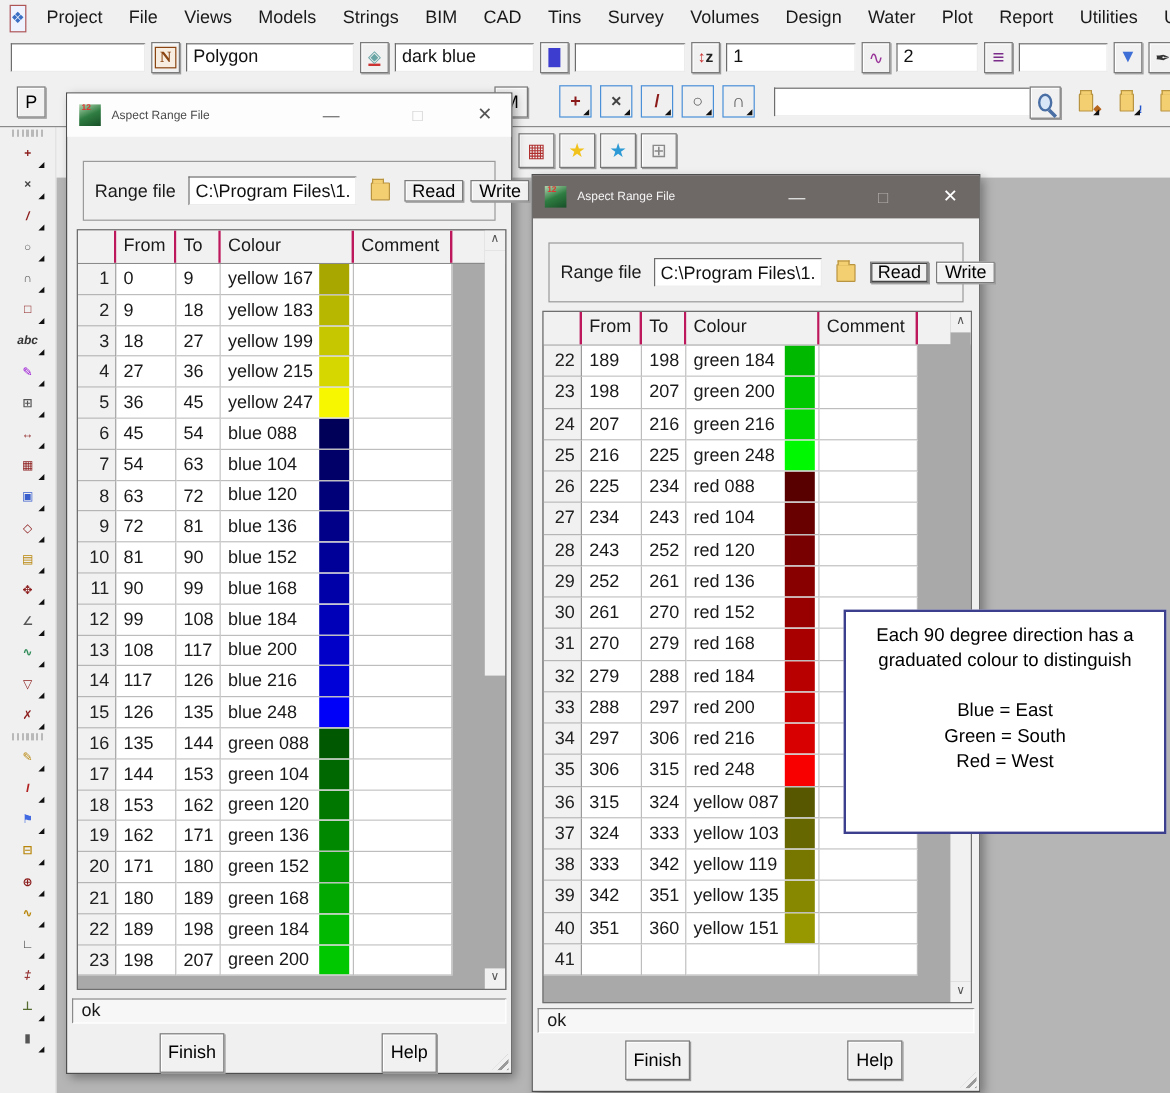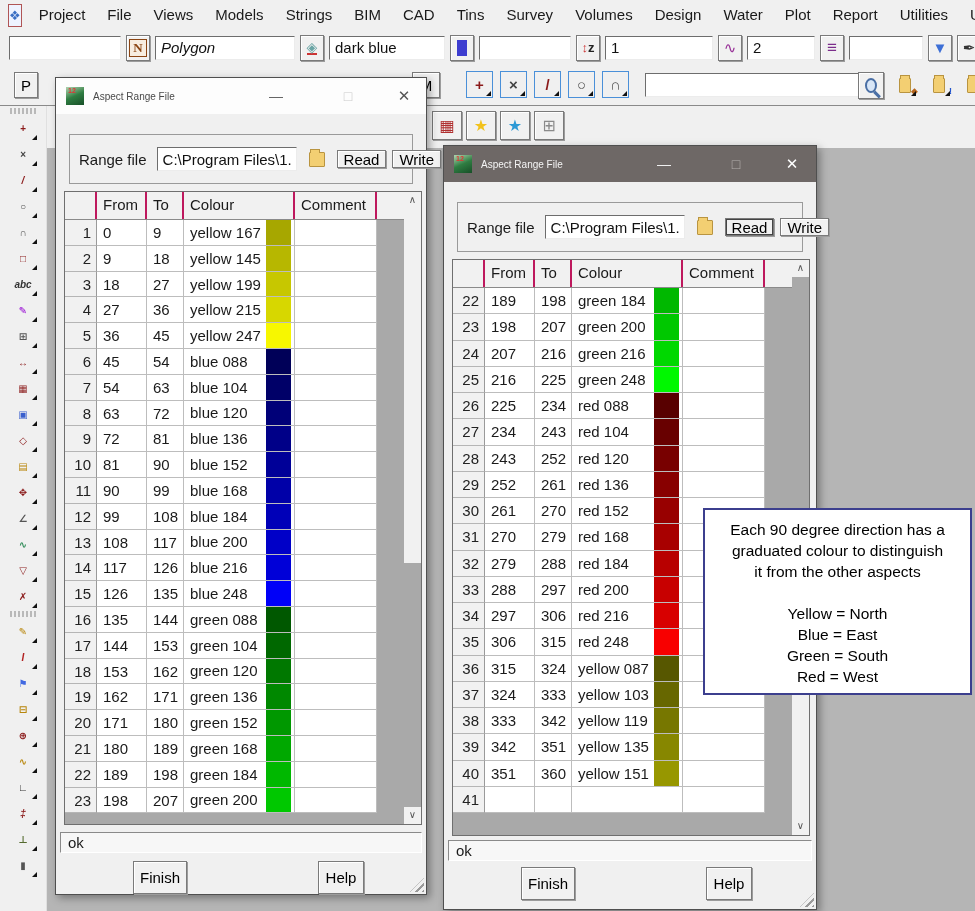--- a/index.html
+++ b/index.html
@@ -161,21 +161,21 @@
       <span class="menu-item">User</span>
     </span>
 </div>
 
 <div id="toolbar2">
   <span class="vhandle"></span>
   <input class="tb-input" style="width: 100px;" value="">
   <button class="push ibtn">
       <span class="n-glyph">N</span>
     </button>
-  <input class="tb-input" style="width: 128px; font-style: italic;" value="Polygon">
+  <input class="tb-input" style="width: 128px;" value="Polygon">
   <button class="push ibtn">
       <span class="layers-glyph">◈</span>
     </button>
   <input class="tb-input" style="width: 104px;" value="dark blue">
   <button class="push ibtn">
       <span class="swatchbox" style="background: rgb(61, 61, 208);"></span>
     </button>
   <input class="tb-input" style="width: 80px;" value="">
   <button class="push ibtn">
       <span class="zed">↕<b>z</b></span>
@@ -429,21 +429,21 @@
             <span class="swatch" style="background: rgb(167, 167, 0);"></span>
           </span>
           <span class="c w-com"></span>
         </div>
 
         <div class="trow">
           <span class="c num w-num">2</span>
           <span class="c txt w-from">9</span>
           <span class="c txt w-to">18</span>
           <span class="c colour w-col">
-            <span class="ctext">yellow 145</span>
+            <span class="ctext">yellow 183</span>
             <span class="swatch" style="background: rgb(183, 183, 0);"></span>
           </span>
           <span class="c w-com"></span>
         </div>
 
         <div class="trow">
           <span class="c num w-num">3</span>
           <span class="c txt w-from">18</span>
           <span class="c txt w-to">27</span>
           <span class="c colour w-col">
@@ -942,22 +942,20 @@
   <button class="push dlg-btn btn-finish">Finish</button>
   <button class="push dlg-btn btn-help">Help</button>
   <span class="grip"></span>
 </div>
 
 <div id="annotation">
   <div>
 
   <div>Each 90 degree direction has a</div>
       <div>graduated colour to distinguish</div>
-      <div>it from the other aspects</div>
     </div>
   <div class="legend-block">
 
-  <div>Yellow = North</div>
       <div>Blue = East</div>
       <div>Green = South</div>
       <div>Red = West</div>
     </div>
 </div>
 
 </body></html>

